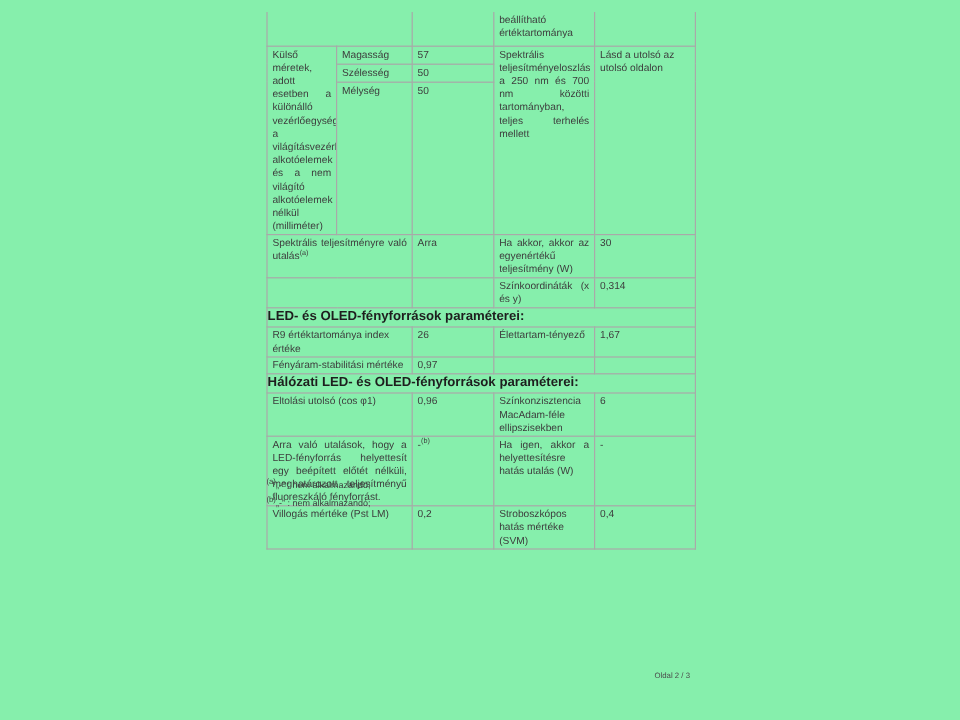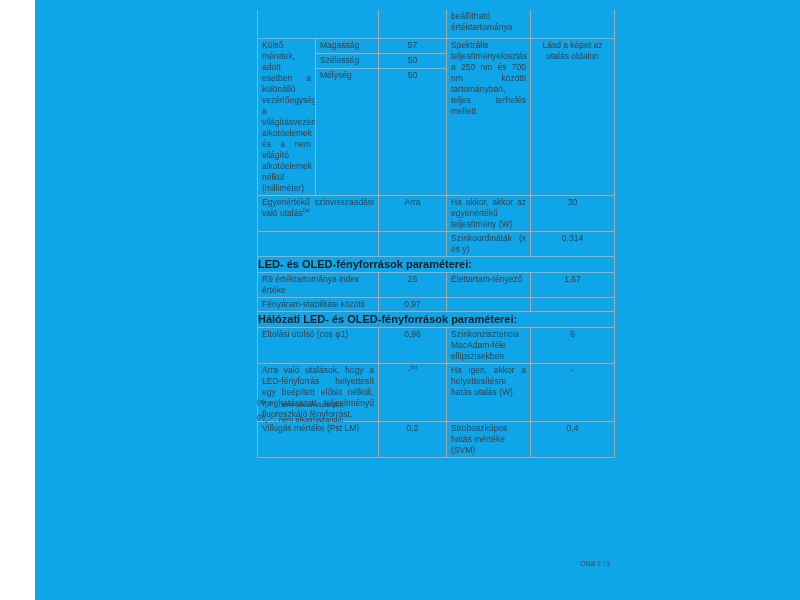--- a/index.html
+++ b/index.html
@@ -3,36 +3,36 @@
 <meta charset="utf-8">
 <style>
   * { margin:0; padding:0; box-sizing:border-box; }
   html,body { width:800px; height:600px; background:#ffffff; }
   body {
     position:relative;
     font-family:"Liberation Sans", sans-serif;
     color:#3d3d3d;
     overflow:hidden;
   }
-  .sheet { position:absolute; inset:0; background:#0ea5e9;margin-left:35px; }
+  .sheet { position:absolute; inset:0; background:#86efac; }
 
   table.datasheet {
     position:absolute; left:222px; top:10px; width:357px;
     border-collapse:collapse; table-layout:fixed;
     font-size:8.5px; line-height:11px; color:#3d3d3d;
   }
   table.datasheet td {
     border:1px solid #a9a9a9;
     vertical-align:top;
     padding:1px 4px;
     overflow:hidden;
   }
   tr.continued td { border-top:none; }
   .just   { text-align:justify; }
-  .center { text-align:center; }
+  .center { }
   tr.section-header td {
     font-weight:bold; color:#1e1e1e; font-size:11px;
     padding:2px 0;
   }
   sup { font-size:6px; line-height:0; vertical-align:super; }
 
   .footnotes {
     position:absolute; left:222px; top:397px;
     font-size:7.5px; line-height:15px; color:#3d3d3d;
   }
@@ -64,33 +64,33 @@
       <td></td>
       <td class="just">beállítható értéktartománya</td>
       <td></td>
     </tr>
 
     <tr style="height:12px">
       <td class="just" rowspan="3">Külső méretek, adott esetben a különálló vezérlőegység, a világításvezérlő alkotóelemek és a nem világító alkotóelemek nélkül (milliméter)</td>
       <td>Magasság</td>
       <td class="center">57</td>
       <td class="just" rowspan="3">Spektrális teljesítményeloszlás a 250 nm és 700 nm közötti tartományban, teljes terhelés mellett</td>
-      <td class="center" rowspan="3">Lásd a képet az utalás oldalon</td>
+      <td class="center" rowspan="3">Lásd a utolsó az utolsó oldalon</td>
     </tr>
     <tr style="height:13px">
       <td>Szélesség</td>
       <td class="center">50</td>
     </tr>
     <tr style="height:117px">
       <td>Mélység</td>
       <td class="center">50</td>
     </tr>
 
     <tr style="height:28px">
-      <td colspan="2" class="just"><span>Egyenértékű színvisszaadási való utalás</span><sup>(a)</sup></td>
+      <td colspan="2" class="just"><span>Spektrális teljesítményre való utalás</span><sup>(a)</sup></td>
       <td class="center">Arra</td>
       <td class="just">Ha akkor, akkor az egyenértékű teljesítmény (W)</td>
       <td class="center">30</td>
     </tr>
 
     <tr style="height:25px">
       <td colspan="2"></td>
       <td></td>
       <td class="just">Színkoordináták (x és y)</td>
       <td class="center">0,314</td>
@@ -101,21 +101,21 @@
     </tr>
 
     <tr style="height:12px">
       <td colspan="2">R9 értéktartománya index értéke</td>
       <td class="center">26</td>
       <td>Élettartam-tényező</td>
       <td class="center">1,67</td>
     </tr>
 
     <tr style="height:12px">
-      <td colspan="2">Fényáram-stabilitási közötti</td>
+      <td colspan="2">Fényáram-stabilitási mértéke</td>
       <td class="center">0,97</td>
       <td></td>
       <td></td>
     </tr>
 
     <tr class="section-header" style="height:13px">
       <td colspan="5">Hálózati LED- és OLED-fényforrások paraméterei:</td>
     </tr>
 
     <tr style="height:33px">

